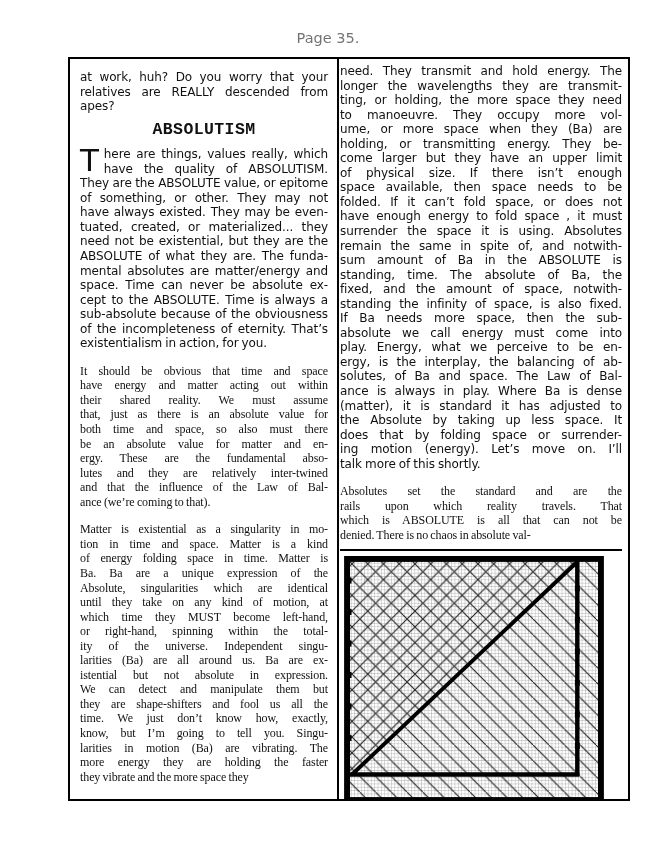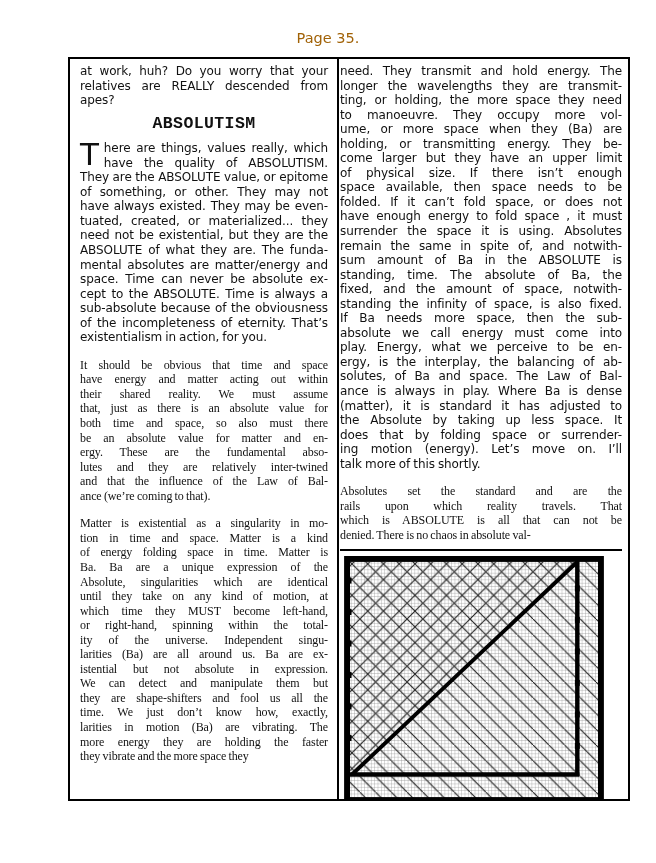--- a/index.html
+++ b/index.html
@@ -1,23 +1,23 @@
 <!DOCTYPE html>
 <html><head>
 <meta charset="utf-8">
 <style>
   html,body{margin:0;padding:0;background:#ffffff;}
   .canvas{position:relative;width:656px;height:863px;background:#ffffff;overflow:hidden;
           font-family:"DejaVu Sans","Liberation Sans",sans-serif;color:#111;}
   .page-header{position:absolute;top:30px;left:0;width:656px;text-align:center;
-               font-size:14.5px;color:#a16207;}
+               font-size:14.5px;color:#737373;}
   .doc-box{position:absolute;left:68px;top:57px;width:558px;height:740px;
            border:2px solid #000;display:flex;overflow:hidden;background:#fff;}
   .col{font-size:12px;line-height:14.55px;letter-spacing:-0.1px;word-spacing:-0.6px;}
-  .col.left{width:248px;padding:5px 9px 4px 10px;border-right:2px solid #000;flex:none;}
+  .col.left{width:248px;padding:11px 9px 4px 10px;border-right:2px solid #000;flex:none;}
   .col.right{flex:1;padding:5px 6px 4px 1px;}
   .para{margin:0;}
   .para + .para{margin-top:13px;font-family:Liberation Serif, serif;}
   .jl{text-align:justify;text-align-last:justify;}
   .jl.last{text-align-last:left;}
   .heading{font-size:16.5px;font-weight:bold;text-align:center;letter-spacing:0.4px;
            margin:9px 0 10px 0;font-family:Liberation Mono, monospace;}
   .dropcap{float:left;font-size:31px;line-height:27px;height:28px;padding-right:5px;
            font-weight:500;}
   .col-rule{border:none;border-top:2px solid #000;margin:6px 0 5px 0;}
@@ -79,20 +79,21 @@
           <div class="jl">Absolute, singularities which are identical</div>
           <div class="jl">until they take on any kind of motion, at</div>
           <div class="jl">which time they MUST become left-hand,</div>
           <div class="jl">or right-hand, spinning within the total-</div>
           <div class="jl">ity of the universe.  Independent singu-</div>
           <div class="jl">larities (Ba) are all around us.  Ba are ex-</div>
           <div class="jl">istential but not absolute in expression.</div>
           <div class="jl">We can detect and manipulate them but</div>
           <div class="jl">they are shape-shifters and fool us all the</div>
           <div class="jl">time.  We just don’t know how, exactly,</div>
+          <div class="jl">know, but I’m going to tell you.  Singu-</div>
           <div class="jl">larities in motion (Ba) are vibrating.  The</div>
           <div class="jl">more energy they are holding the faster</div>
           <div class="jl last">they vibrate and the more space they</div>
         </div>
     </div>
 
     <div class="col right">
       <div class="para">
           <div class="jl">need.  They transmit and hold energy.  The</div>
           <div class="jl">longer the wavelengths they are transmit-</div>

